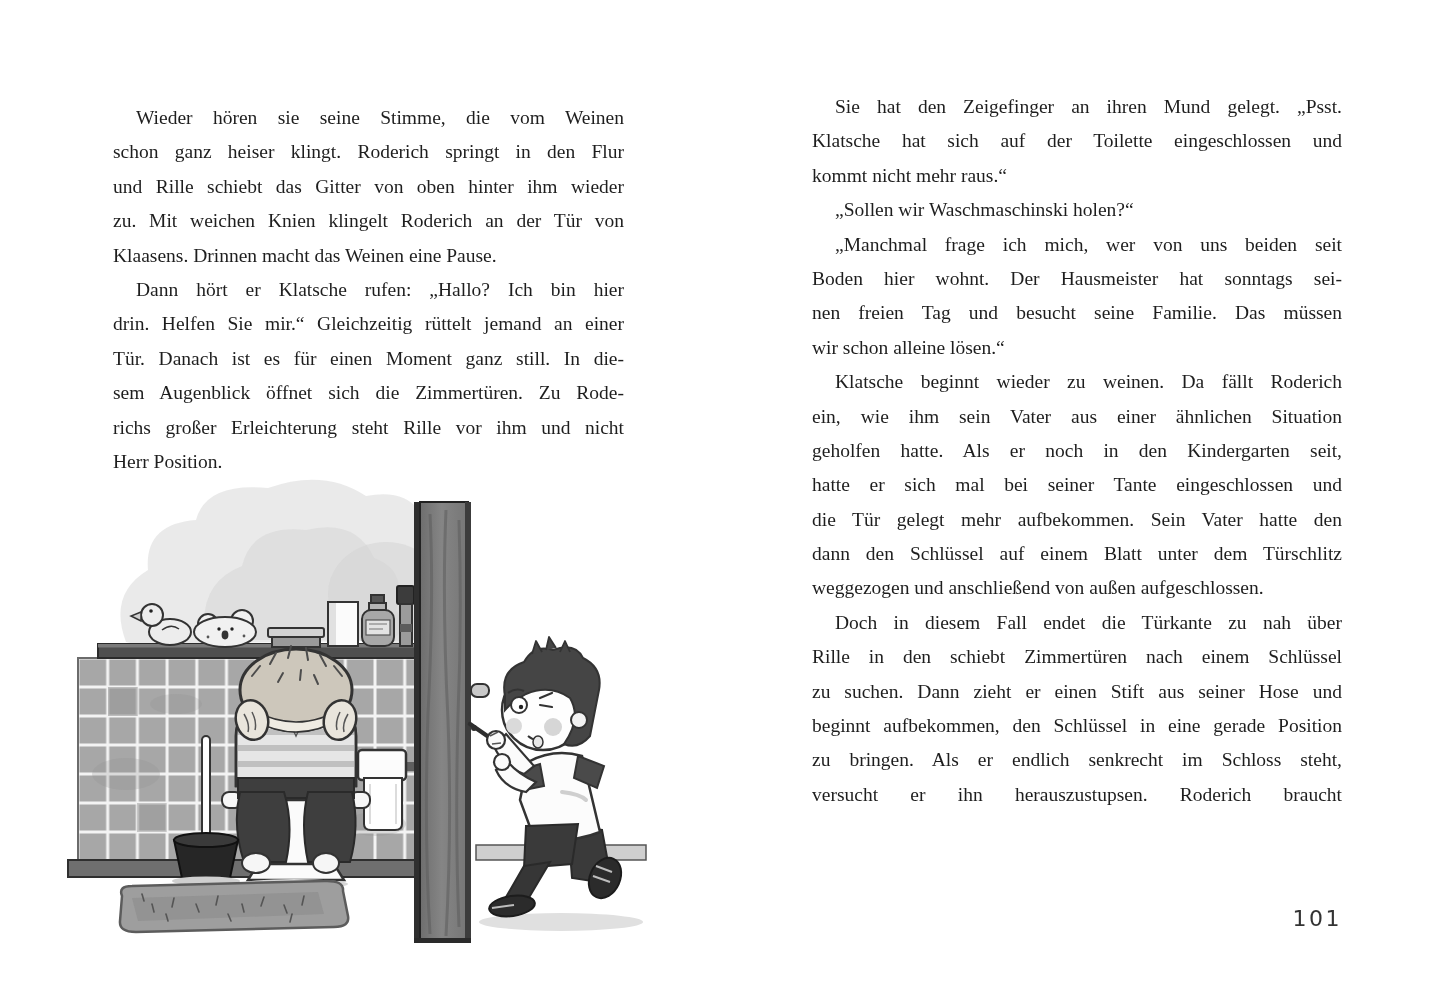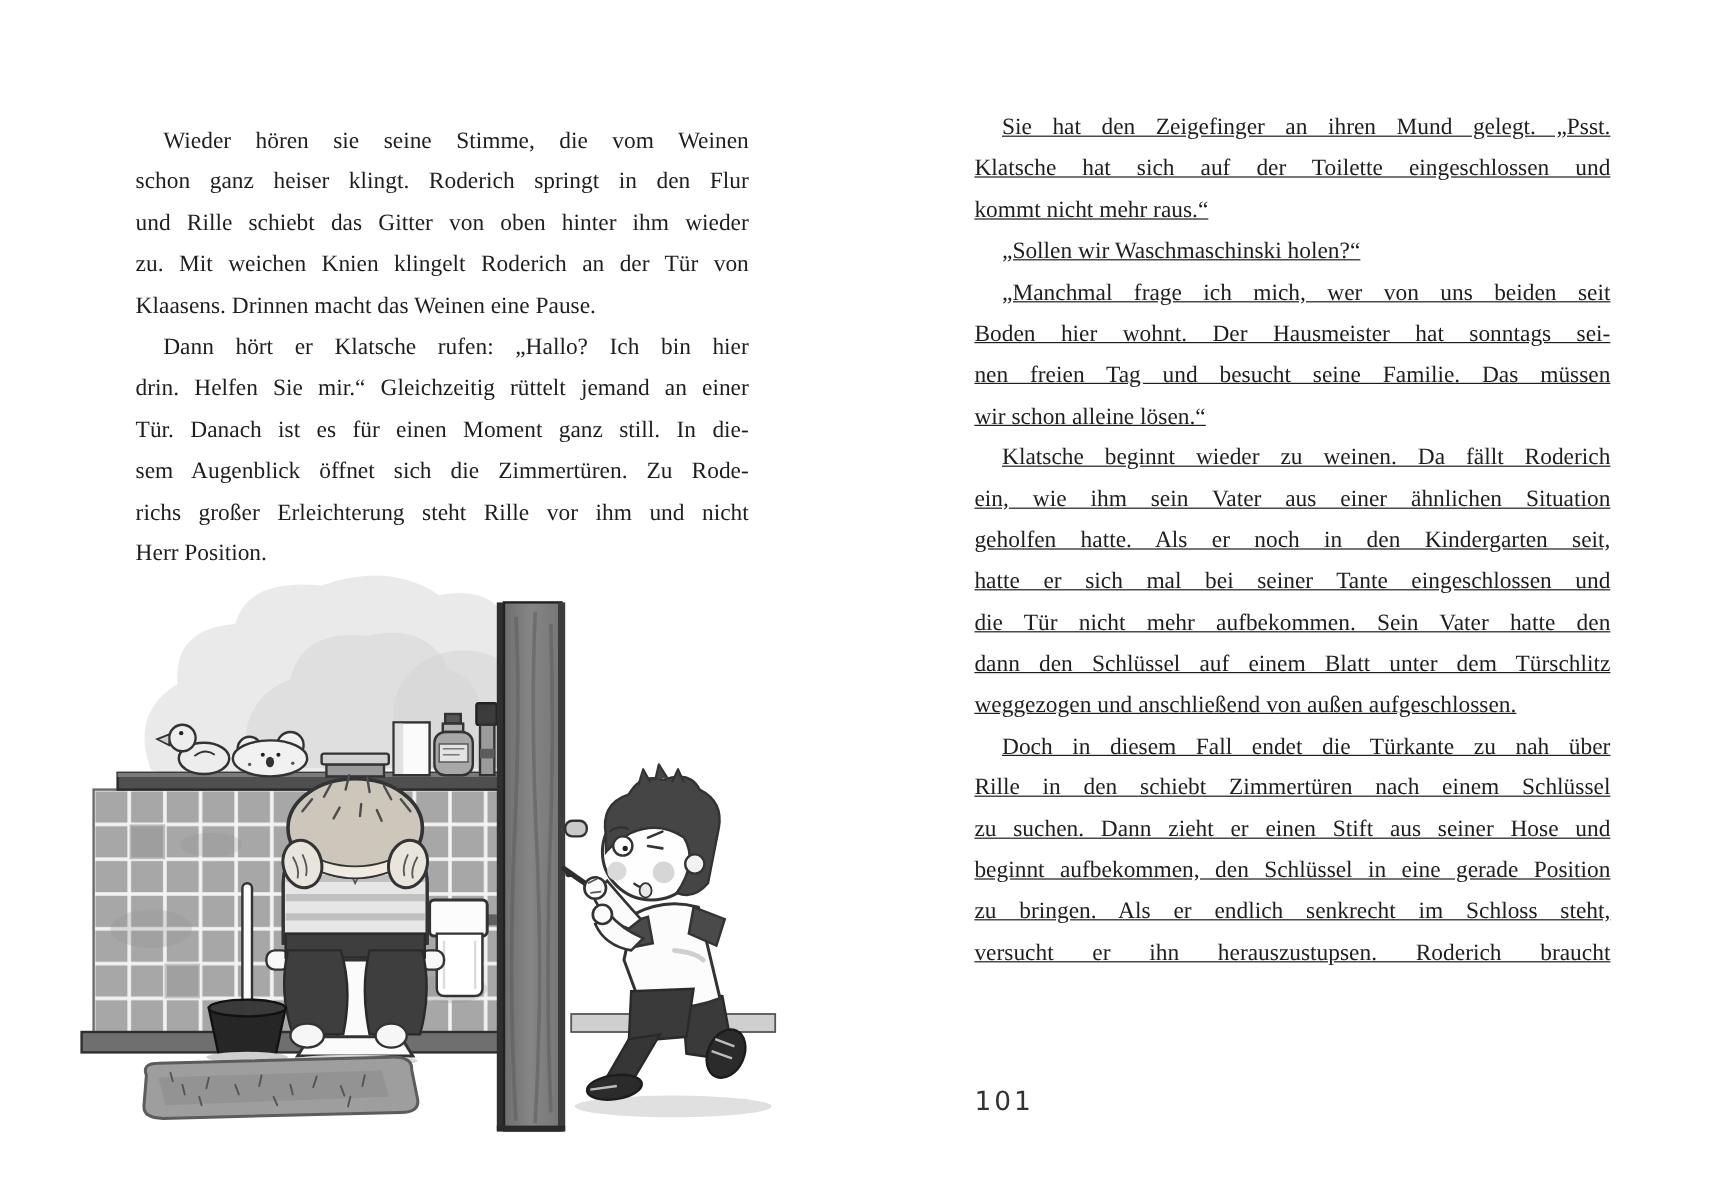--- a/index.html
+++ b/index.html
@@ -8,23 +8,23 @@
     font-family:"Liberation Serif", serif; color:#1e1e1e; overflow:hidden;
   }
   .text-block { position:absolute; font-size:19.5px; line-height:34.4px; }
   .text-block .line {
     white-space:nowrap; height:34.4px;
     text-align:justify; text-align-last:justify;
   }
   .text-block .line.indent { padding-left:23px; }
   .text-block .line.para-end { text-align-last:left; }
   .tb-left  { left:113px; top:101px; width:511px; }
-  .tb-right { left:812px; top:90px; width:530px;text-decoration:underline; }
+  .tb-right { left:812px; top:90px; width:530px; }
   .page-number {
-    position:absolute; left:812px; top:906px; width:530px; text-align:left;
+    position:absolute; left:812px; top:906px; width:530px; text-align:right;
     font-family:"DejaVu Sans", sans-serif; font-size:22px; letter-spacing:2.5px;
     color:#333333; font-weight:400;
   }
   .illustration { position:absolute; left:56px; top:474px; }
 </style>
 </head>
 <body>
 
 <div class="spread">
 
@@ -262,21 +262,21 @@
       <div class="line para-end">kommt nicht mehr raus.“</div>
       <div class="line indent para-end">„Sollen wir Waschmaschinski holen?“</div>
       <div class="line indent">„Manchmal frage ich mich, wer von uns beiden seit</div>
       <div class="line">Boden hier wohnt. Der Hausmeister hat sonntags sei-</div>
       <div class="line">nen freien Tag und besucht seine Familie. Das müssen</div>
       <div class="line para-end">wir schon alleine lösen.“</div>
       <div class="line indent">Klatsche beginnt wieder zu weinen. Da fällt Roderich</div>
       <div class="line">ein, wie ihm sein Vater aus einer ähnlichen Situation</div>
       <div class="line">geholfen hatte. Als er noch in den Kindergarten seit,</div>
       <div class="line">hatte er sich mal bei seiner Tante eingeschlossen und</div>
-      <div class="line">die Tür nicht mehr aufbekommen. Sein Vater hatte den</div>
+      <div class="line">die Tür gelegt mehr aufbekommen. Sein Vater hatte den</div>
       <div class="line">dann den Schlüssel auf einem Blatt unter dem Türschlitz</div>
       <div class="line para-end">weggezogen und anschließend von außen aufgeschlossen.</div>
       <div class="line indent">Doch in diesem Fall endet die Türkante zu nah über</div>
       <div class="line">Rille in den schiebt Zimmertüren nach einem Schlüssel</div>
       <div class="line">zu suchen. Dann zieht er einen Stift aus seiner Hose und</div>
       <div class="line">beginnt aufbekommen, den Schlüssel in eine gerade Position</div>
       <div class="line">zu bringen. Als er endlich senkrecht im Schloss steht,</div>
       <div class="line">versucht er ihn herauszustupsen. Roderich braucht</div>
     </div>
 

